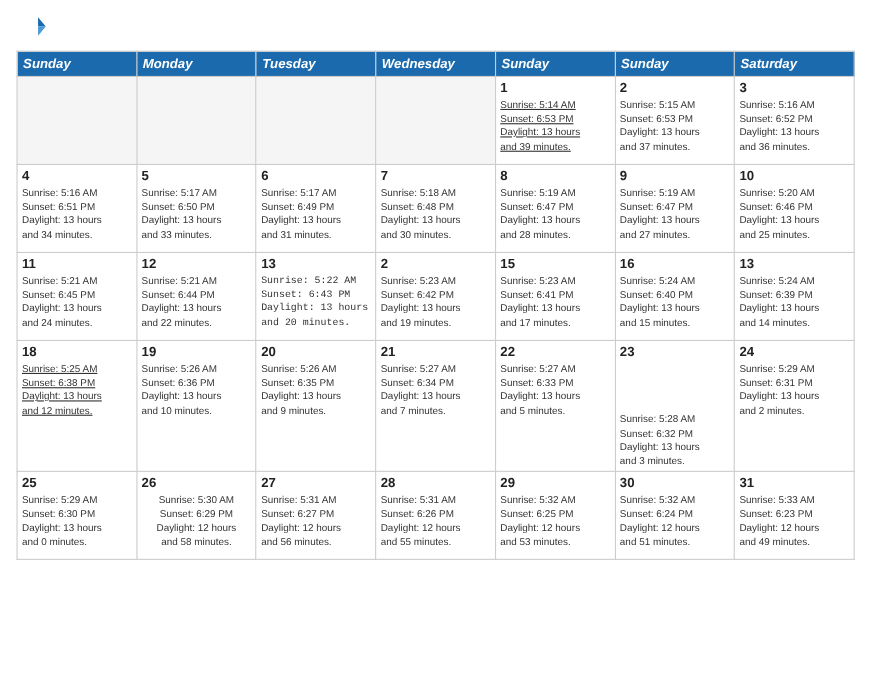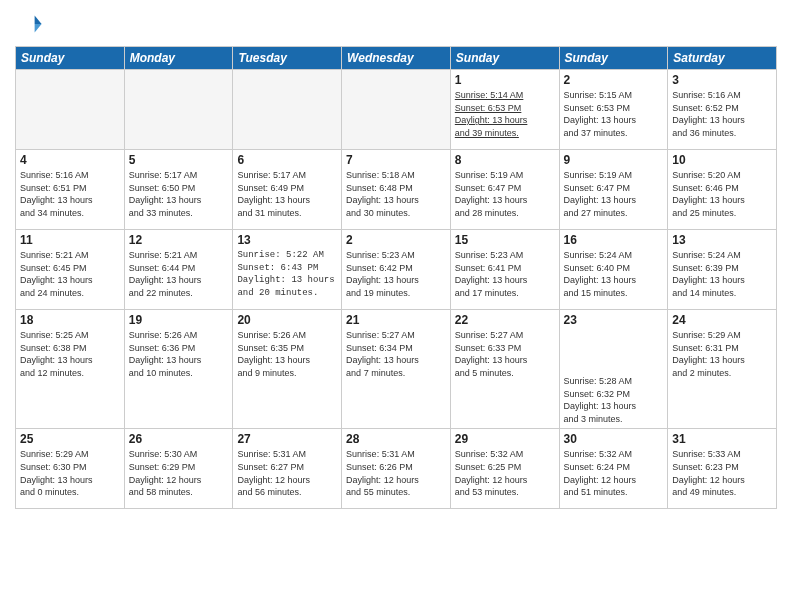--- a/index.html
+++ b/index.html
@@ -255,21 +255,21 @@
             <span class="day-number">13</span>
             <div class="day-info" style="white-space: pre-line;">Sunrise: 5:24 AM
 Sunset: 6:39 PM
 Daylight: 13 hours
 and 14 minutes.</div>
           </td>
         </tr>
         <tr>
           <td>
             <span class="day-number">18</span>
-            <div class="day-info" style="white-space: pre-line;">Sunrise: 5:25 AM
+            <div class="day-info" style="white-space: pre-line; text-decoration: underline;">Sunrise: 5:25 AM
 Sunset: 6:38 PM
 Daylight: 13 hours
 and 12 minutes.</div>
           </td>
           <td>
             <span class="day-number">19</span>
             <div class="day-info" style="white-space: pre-line;">Sunrise: 5:26 AM
 Sunset: 6:36 PM
 Daylight: 13 hours
 and 10 minutes.</div>
@@ -313,21 +313,21 @@
         <tr>
           <td>
             <span class="day-number">25</span>
             <div class="day-info" style="white-space: pre-line;">Sunrise: 5:29 AM
 Sunset: 6:30 PM
 Daylight: 13 hours
 and 0 minutes.</div>
           </td>
           <td>
             <span class="day-number">26</span>
-            <div class="day-info" style="white-space: pre-line;">Sunrise: 5:30 AM
+            <div class="day-info" style="white-space: pre-line; text-align: center;">Sunrise: 5:30 AM
 Sunset: 6:29 PM
 Daylight: 12 hours
 and 58 minutes.</div>
           </td>
           <td>
             <span class="day-number">27</span>
             <div class="day-info" style="white-space: pre-line;">Sunrise: 5:31 AM
 Sunset: 6:27 PM
 Daylight: 12 hours
 and 56 minutes.</div>

